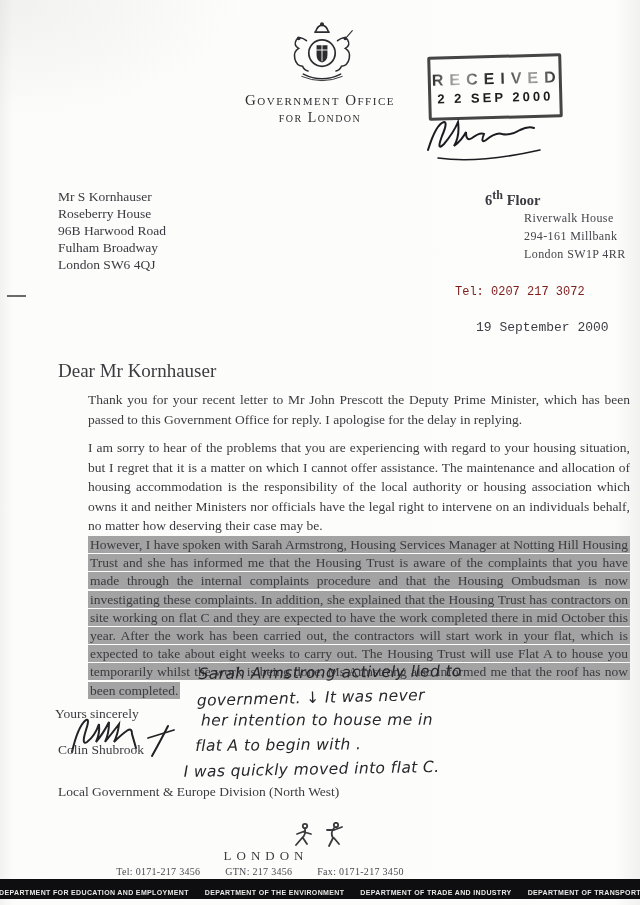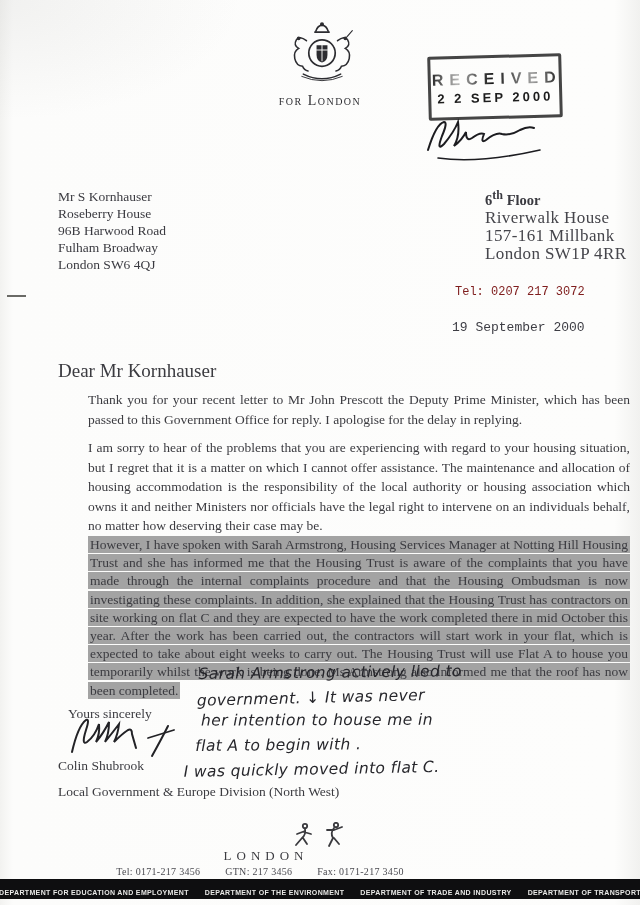--- a/index.html
+++ b/index.html
@@ -26,46 +26,46 @@
   .stamp-word{font-family:"Liberation Sans",sans-serif;font-weight:bold;font-size:16px;letter-spacing:6px;
     background:linear-gradient(90deg,#151515 0%,rgba(21,21,21,.30) 22%,#151515 48%,rgba(21,21,21,.40) 78%,#151515 100%);
     -webkit-background-clip:text;background-clip:text;color:transparent;padding-left:4px;}
   .stamp-date{font-family:"Liberation Sans",sans-serif;font-weight:bold;font-size:13px;letter-spacing:3px;color:#1d1d1d;margin-top:2px;}
   .stamp-sig{left:420px;top:112px;width:150px;height:52px;}
 
   
   .recipient{left:58px;top:188px;font-size:13.5px;line-height:17px;color:#3a3a40;}
   .sender{left:485px;top:188px;color:#45454b;}
   .sender .floor{font-size:14.5px;color:#3a3a40;font-weight:bold;}
-  .sender .sline{font-size:17px;line-height:18px;letter-spacing:.4px;}
+  .sender .sline{font-size:12px;line-height:18px;letter-spacing:.4px;margin-left:39px;}
   .tel{left:455px;top:285px;font-family:"Liberation Mono",monospace;font-size:12px;color:#7f1d1d;}
-  .date{left:452px;top:320px;font-family:"Liberation Mono",monospace;font-size:13px;color:#3d3d44;}
+  .date{left:476px;top:320px;font-family:"Liberation Mono",monospace;font-size:13px;color:#3d3d44;}
 
   
   .salutation{left:58px;top:360px;font-size:19px;}
   .para{left:58px;width:542px;font-size:13.5px;line-height:19.5px;text-align:justify;color:#3b3b40;margin-left:30px;}
   .p1{top:390px;}
   .p2{top:438px;}
   .p3{top:536px;line-height:18.2px;}
   .hl{background:#a3a3a3;box-decoration-break:clone;-webkit-box-decoration-break:clone;padding:1px 2px;}
 
   
   .note{left:183px;top:660px;width:400px;transform:rotate(-.6deg);
     font-family:"DejaVu Sans",sans-serif;font-style:italic;
     font-size:15.5px;line-height:24px;color:#26262b;letter-spacing:.4px;}
   .note div:nth-child(1){margin-left:16px;}
   .note div:nth-child(2){margin-left:14px;transform:rotate(-.8deg);}
   .note div:nth-child(3){margin-left:18px;transform:rotate(.4deg);}
   .note div:nth-child(4){margin-left:12px;}
   .note div:nth-child(5){transform:rotate(-.5deg);}
 
   
-  .valediction{left:68px;top:706px;font-size:13.5px;text-align:right;}
+  .valediction{left:55px;top:706px;font-size:13.5px;text-align:right;}
   .main-sig{left:66px;top:708px;width:120px;height:58px;}
-  .signame{left:58px;top:758px;font-size:13.5px;}
+  .signame{left:58px;top:742px;font-size:13.5px;}
   .sigdiv{left:58px;top:784px;font-size:13.5px;}
 
   
   .foldmark{left:7px;top:295px;width:19px;height:2px;background:#6a6a66;}
 
   
   .dancers{left:292px;top:822px;width:58px;height:30px;}
   .footer-city{left:0;top:848px;width:532px;text-align:center;font-size:13px;letter-spacing:5px;color:#3c3c41;}
   .footer-contacts{left:0;top:866px;width:520px;text-align:center;font-size:10px;color:#4a4a50;letter-spacing:.3px;}
   .footer-contacts span{margin:0 11px;}
@@ -95,20 +95,21 @@
     <path d="M70,24 q9,-7 13,-1 q4,7 -3,11 q7,4 5,13 q-2,9 -10,10 q-2,5 -7,6"></path>
     <circle cx="80" cy="21" r="2.4" fill="#2c2c30" stroke="none"></circle>
     <path d="M82,19 l7,-8" stroke-width="1.4"></path>
 
     <path d="M26,67 q24,12 48,0" stroke-width="2"></path>
     <path d="M24,70 q26,11 52,0" stroke-width="1.2"></path>
   </g>
 </svg>
 
 <div class="abs org">
+  <div class="l1">Government Office</div>
   <div class="l2">for London</div>
 </div>
 
 <div class="abs stamp">
   <div class="stamp-word">RECEIVED</div>
   <div class="stamp-date">2 2 SEP 2000</div>
 </div>
 <svg class="abs stamp-sig" viewBox="0 0 150 52">
   <g fill="none" stroke="#1c1c20" stroke-width="2" stroke-linecap="round">
     <path d="M8,38 q8,-26 16,-28 q4,0 -2,14 q-6,16 2,8 q10,-12 14,-22 q2,14 -4,24 q8,-6 12,-14 q0,10 6,6 q8,-6 12,-4 q-4,10 2,6 q10,-8 16,-6 q8,2 18,-4 q8,-4 14,-2"></path>
@@ -120,21 +121,21 @@
   <div>Mr S Kornhauser</div>
   <div>Roseberry House</div>
   <div>96B Harwood Road</div>
   <div>Fulham Broadway</div>
   <div>London SW6 4QJ</div>
 </div>
 
 <div class="abs sender">
   <div class="floor"><span>6</span><sup>th</sup><span> Floor</span></div>
   <div class="sline">Riverwalk House</div>
-  <div class="sline">157-161 Millbank</div>
+  <div class="sline">294-161 Millbank</div>
   <div class="sline">London SW1P 4RR</div>
 </div>
 
 <div class="abs tel">Tel: 0207 217 3072</div>
 <div class="abs date">19 September 2000</div>
 
 <div class="abs foldmark"></div>
 
 <div class="abs salutation">Dear Mr Kornhauser</div>
 <div class="abs para p1">Thank you for your recent letter to Mr John Prescott the Deputy Prime Minister, which has been passed to this Government Office for reply.  I apologise for the delay in replying.</div>

